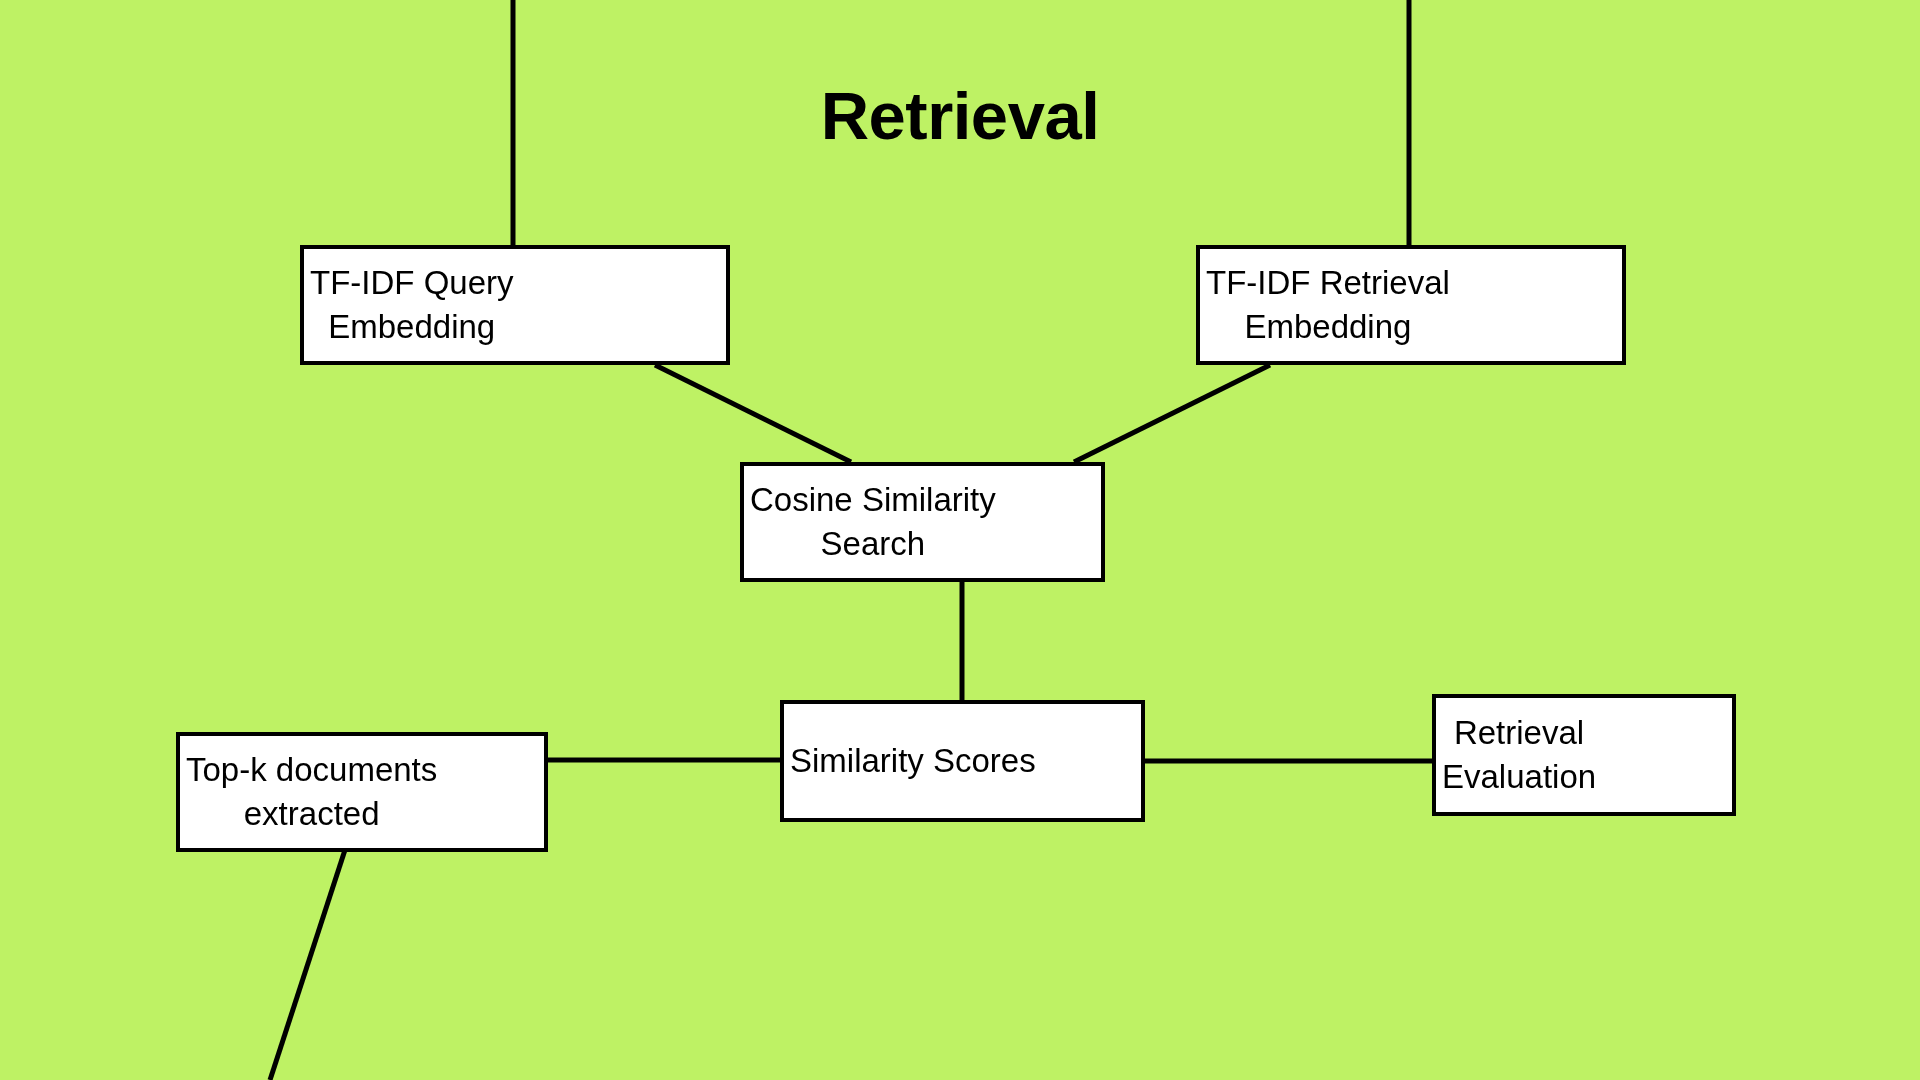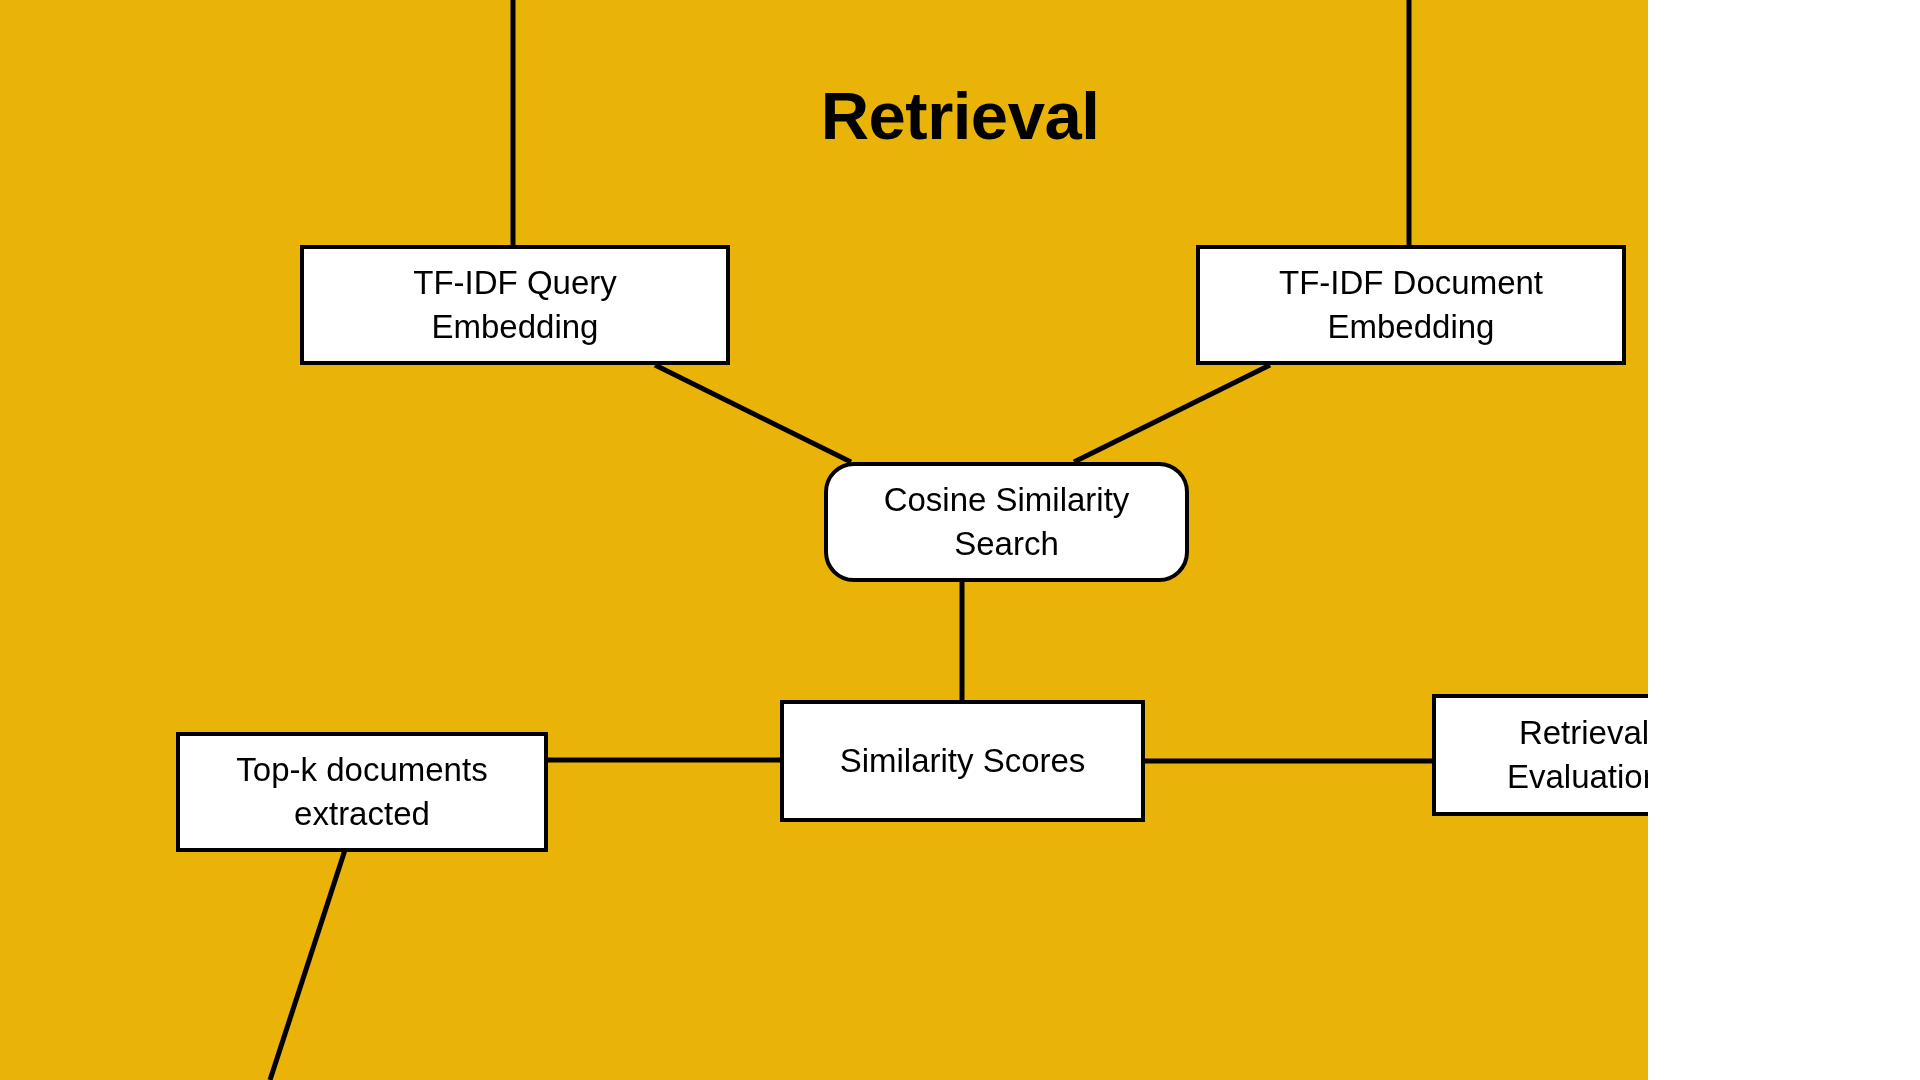--- a/index.html
+++ b/index.html
@@ -7,23 +7,23 @@
     margin: 0;
     padding: 0;
     background: #ffffff;
   }
   body {
     font-family: "Liberation Sans", sans-serif;
     color: #000000;
   }
   #canvas {
     position: relative;
-    width: 1648px;
+    width: 1920px;
     height: 1080px;
-    background: #eab308;
+    background: #bef264;
     overflow: hidden;
   }
   #edges {
     position: absolute;
     left: 0;
     top: 0;
     width: 1920px;
     height: 1080px;
     pointer-events: none;
   }
@@ -45,21 +45,20 @@
     line-height: 1;
     color: #000000;
   }
   .node {
     position: absolute;
     box-sizing: border-box;
     border: 4px solid #000000;
     background: #ffffff;
     display: flex;
     align-items: center;
-    justify-content: center;
     text-align: center;
     font-size: 33px;
     line-height: 1.33;
     color: #000000;
     padding: 2px 6px;
   }
   .node-label {
     display: block;
     white-space: pre-line;
   }
@@ -81,24 +80,24 @@
     </svg>
 
   <div class="diagram-title">Retrieval</div>
 
   <div id="nodes-layer">
       <div class="node" style="left: 300px; top: 245px; width: 430px; height: 120px;">
         <span class="node-label">TF-IDF Query
 Embedding</span>
       </div>
       <div class="node" style="left: 1196px; top: 245px; width: 430px; height: 120px;">
-        <span class="node-label">TF-IDF Document
+        <span class="node-label">TF-IDF Retrieval
 Embedding</span>
       </div>
-      <div class="node" style="left: 824px; top: 462px; width: 365px; height: 120px; border-radius: 30px;">
+      <div class="node" style="left: 740px; top: 462px; width: 365px; height: 120px;">
         <span class="node-label">Cosine Similarity
 Search</span>
       </div>
       <div class="node" style="left: 176px; top: 732px; width: 372px; height: 120px;">
         <span class="node-label">Top-k documents
 extracted</span>
       </div>
       <div class="node" style="left: 780px; top: 700px; width: 365px; height: 122px;">
         <span class="node-label">Similarity Scores</span>
       </div>

